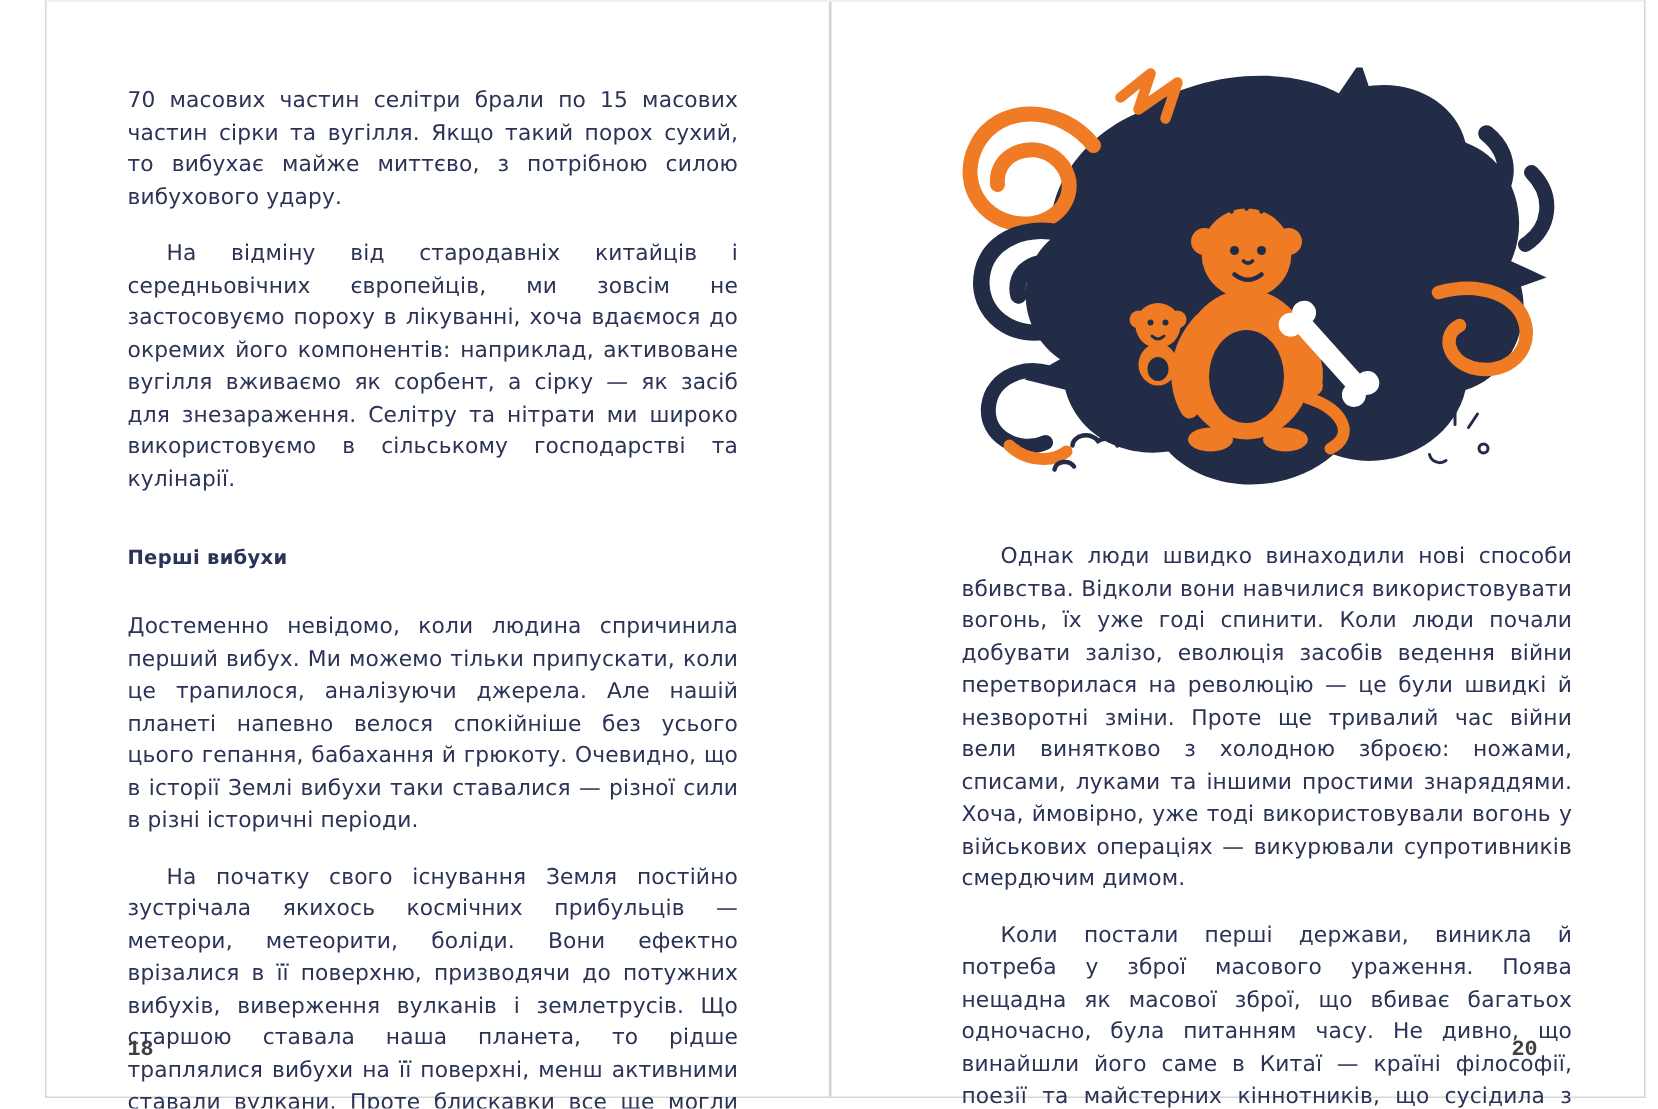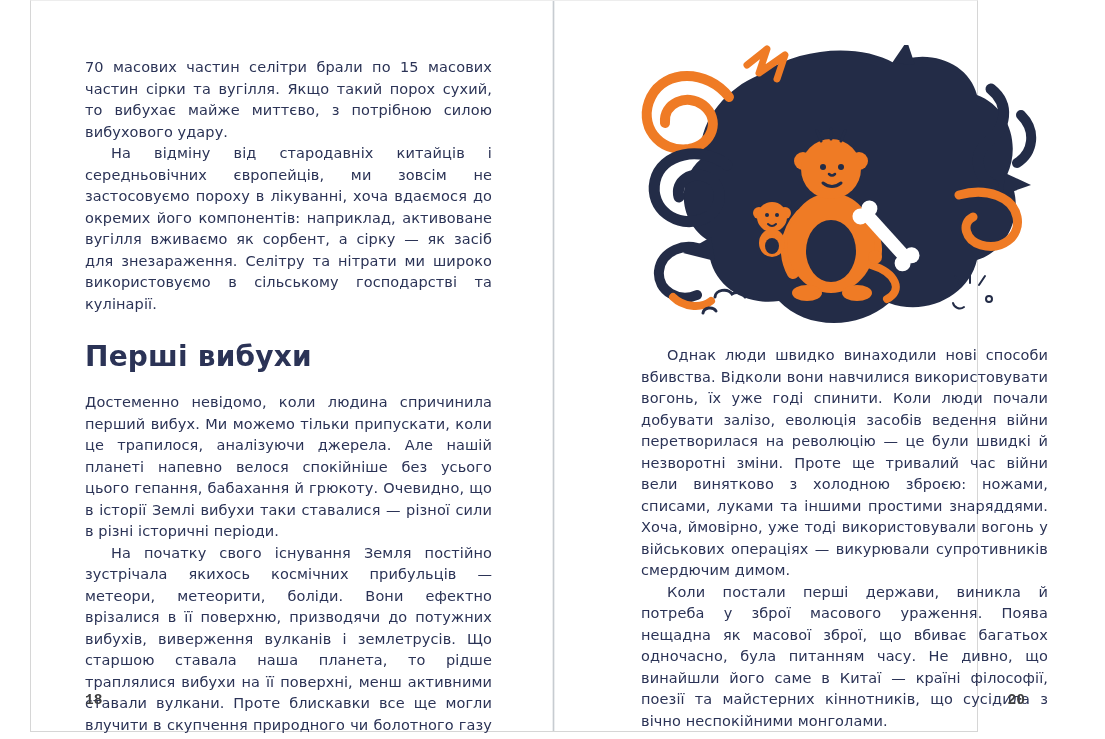--- a/index.html
+++ b/index.html
@@ -7,21 +7,21 @@
   body {
     width: 1105px; height: 739px;
     position: relative;
     background: #ffffff;
     font-family: "DejaVu Sans", "Liberation Sans", sans-serif;
     color: #2b3356;
     overflow: hidden;
   }
   .book {
     position: absolute; left: 30px; top: 0;
-    width: 948px; height: 732px;
+    width: 1067px; height: 732px;
     background: #ffffff;
     border: 1px solid #d6d6d6;
     border-top-color: #ededed;
   }
   .gutter {
     position: absolute; left: 521px; top: 0;
     width: 3px; height: 100%;
     background: linear-gradient(90deg, rgba(220,222,226,0) 0%, #c7ccd1 50%, rgba(220,222,226,0) 100%);
   }
   .text-col {
@@ -30,24 +30,24 @@
     font-size: 14.5px;
     line-height: 21.5px;
     text-align: justify;
     letter-spacing: 0.1px;
     hyphens: auto;
     color: #2b3356;
   }
   .left-col  { left: 54px;  top: 56px; }
   .right-col { left: 610px; top: 344px; }
   .para { margin: 0; }
-  .para.indent { text-indent: 26px; }
+  .para.indent { text-indent: 26px; margin-top: 16px; }
   .heading {
     margin: 30px 0 23px 0;
-    font-size: 28px;
+    font-size: 13px;
     line-height: 24px;
     font-weight: bold;
     letter-spacing: 0.2px;
     color: #2b3356;
     text-align: left;
   }
   .pagenum {
     position: absolute; top: 691px;
     font-size: 14.5px;
     font-weight: bold;

